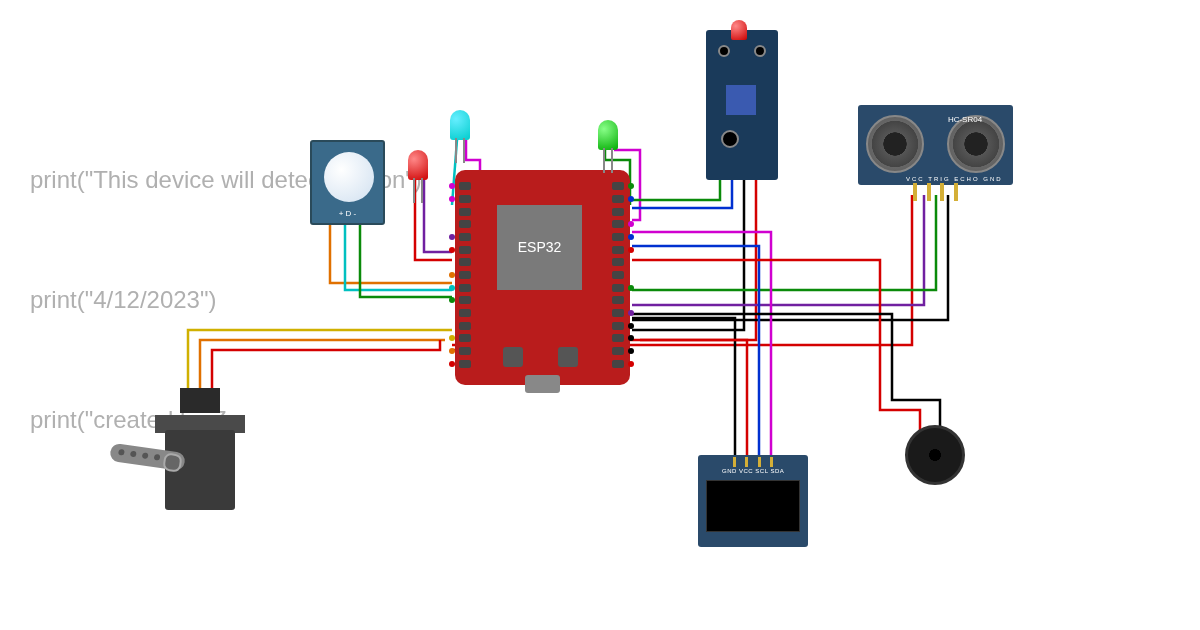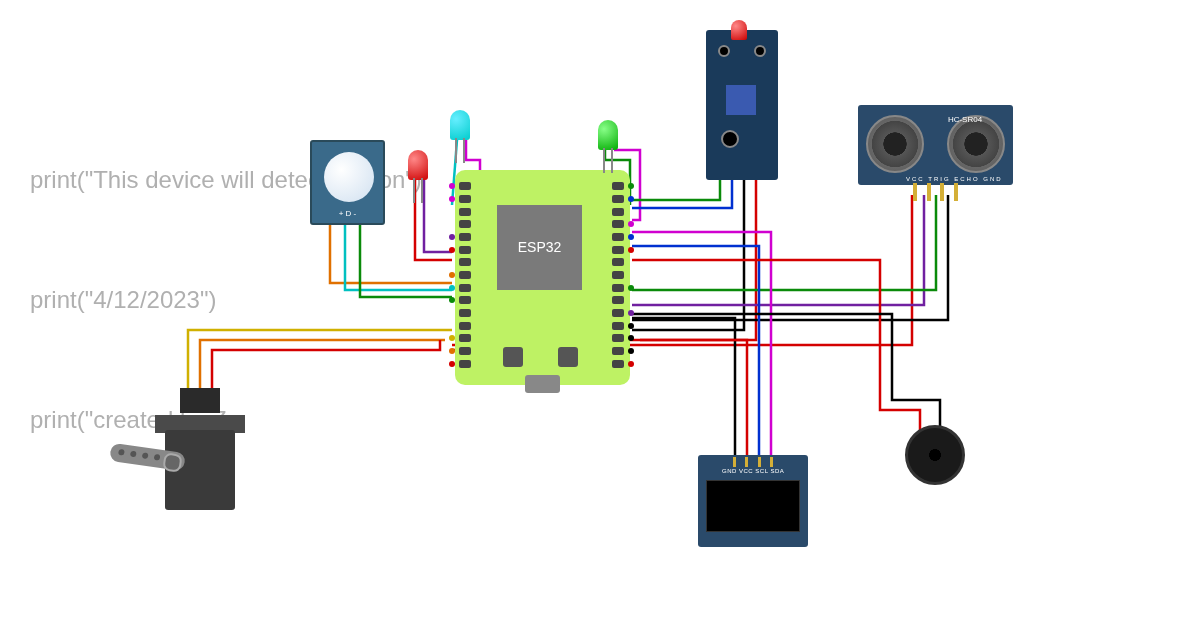--- a/index.html
+++ b/index.html
@@ -22,21 +22,21 @@
     white-space: pre;
   }
   .code-line { display: block; }
   
   .component { position: absolute; }
   
   
   .esp32 {
     left: 455px; top: 170px;
     width: 175px; height: 215px;
-    background: #bef264;
+    background: #b91c1c;
     border-radius: 10px;
   }
   .esp32-chip {
     position: absolute;
     left: 42px; top: 35px;
     width: 85px; height: 85px;
     background: #7a7a7a;
     color: #fff;
     font-size: 14px;
     text-align: center;

